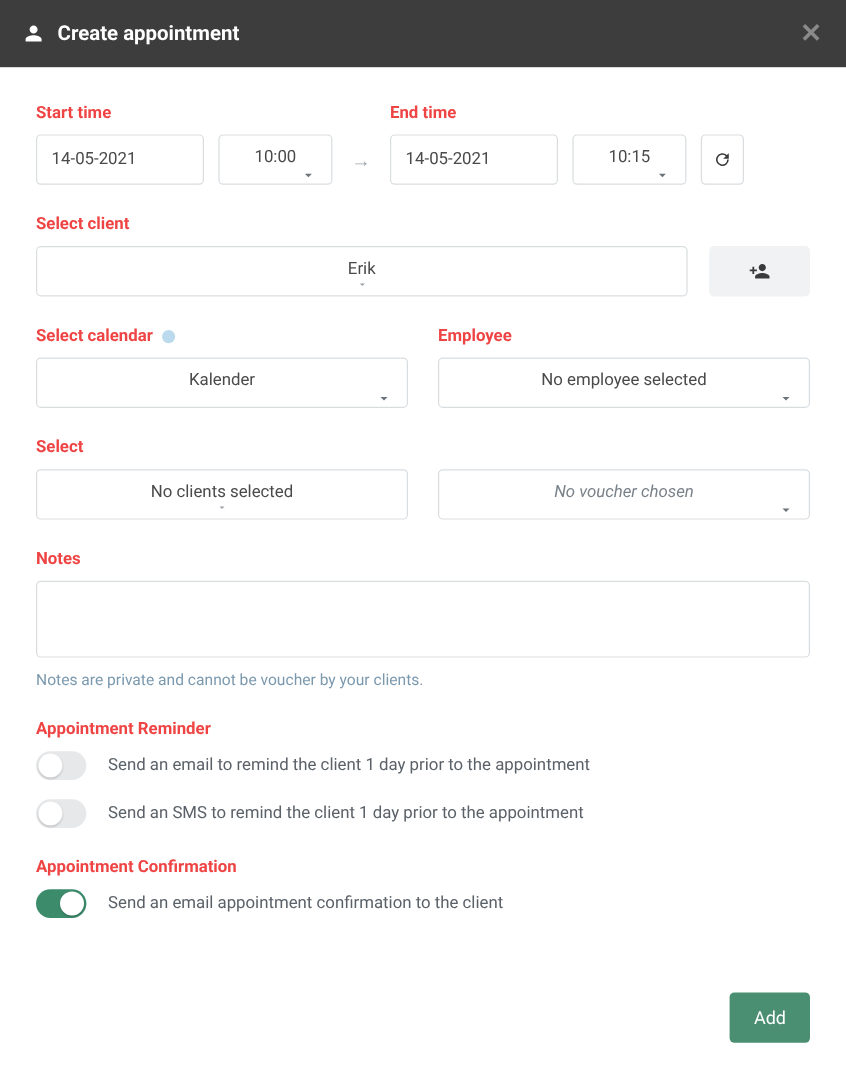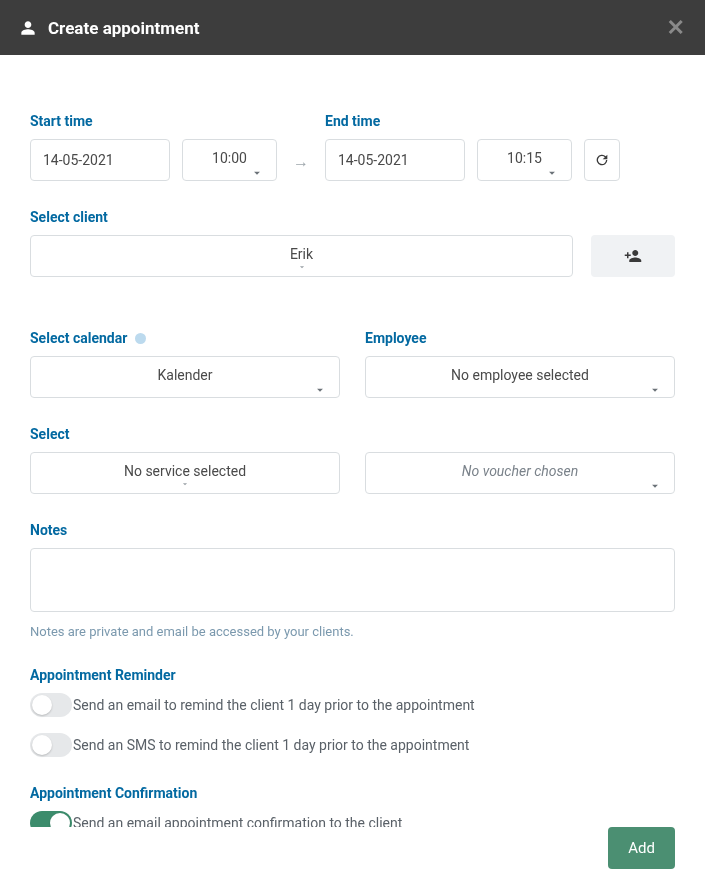--- a/index.html
+++ b/index.html
@@ -3,21 +3,21 @@
 <meta charset="utf-8">
 <style>
   * { box-sizing: border-box; margin: 0; padding: 0; font-family: -apple-system, BlinkMacSystemFont, "Segoe UI", Roboto, Helvetica, Arial, sans-serif; }
   body { background: #fff; width: 705px; height: 889px; overflow: hidden; }
   .modal { width: 705px; height: 889px; display: flex; flex-direction: column; }
   .header { background: #3d3d3d; color: #fff; padding: 15px 20px; display: flex; align-items: center; justify-content: space-between; }
   .header-left { display: flex; align-items: center; gap: 12px; }
   .header-title { font-size: 17px; font-weight: 700; }
   .close-x { color: #8a8a8a; font-size: 22px; cursor: pointer; font-weight: 700; }
   .body { padding: 30px 30px 20px 30px; flex: 1; overflow: auto; }
-  .label { font-size: 14px; font-weight: 700; color: #0369a1; margin-bottom: 10px; display: flex; align-items: center; gap: 8px; margin-top: 28px; }
+  .label { font-size: 14px; font-weight: 700; color: #ef4444; margin-bottom: 10px; display: flex; align-items: center; gap: 8px; }
   .time-row { display: flex; align-items: flex-end; gap: 12px; margin-bottom: 25px; }
   .time-block { display: flex; flex-direction: column; }
   .time-inputs { display: flex; gap: 12px; align-items: center; }
   .input, .select {
     border: 1px solid #d9dde0; border-radius: 4px; padding: 10px 12px;
     font-size: 14px; color: #4a4a4a; background: #fff; height: 42px;
     display: flex; align-items: center; justify-content: space-between;
   }
   .date-input { width: 140px; }
   .time-select { width: 95px; }
@@ -39,21 +39,21 @@
   .select { cursor: pointer; flex-direction: column; }
   .select .caret { margin-left: auto; }
   .placeholder-italic { font-style: italic; color: #7a828a; }
   .mini-dot { width: 11px; height: 11px; border-radius: 50%; background: #bcdaee; display: inline-block; }
   .textarea {
     width: 100%; border: 1px solid #d9dde0; border-radius: 4px;
     height: 64px; padding: 10px 12px; font-size: 14px; color: #4a4a4a;
     resize: none;
   }
   .help-text { font-size: 13px; color: #7b99ae; margin-top: 8px; }
-  .toggle-row { display: flex; align-items: center; gap: 1px; margin-bottom: 16px; }
+  .toggle-row { display: flex; align-items: center; gap: 18px; margin-bottom: 16px; }
   .toggle {
     width: 42px; height: 24px; border-radius: 12px; background: #e6e8ea;
     position: relative; cursor: pointer; flex-shrink: 0;
   }
   .toggle-knob {
     width: 20px; height: 20px; border-radius: 50%; background: #fff;
     position: absolute; top: 2px; left: 2px; box-shadow: 0 1px 2px rgba(0,0,0,0.2);
   }
   .toggle.on { background: #3c8c6c; }
   .toggle.on .toggle-knob { left: 20px; }
@@ -177,42 +177,42 @@
               </svg>
           </span>
         </div>
       </div>
     </div>
 
     <div class="section">
       <div class="label">Select</div>
       <div class="two-col">
         <div class="select">
-          <span>No service selected</span>
+          <span>No clients selected</span>
           <span class="tiny-caret">
             <svg width="10" height="10" viewBox="0 0 24 24">
                 <path d="M7 10l5 5 5-5z"></path>
               </svg>
           </span>
         </div>
         <div class="select">
           <span class="placeholder-italic">No voucher chosen</span>
           <span class="caret">
             <svg width="14" height="14" viewBox="0 0 24 24">
                 <path d="M7 10l5 5 5-5z"></path>
               </svg>
           </span>
         </div>
       </div>
     </div>
 
     <div class="section">
       <div class="label">Notes</div>
       <textarea class="textarea" style=""></textarea>
-      <div class="help-text">Notes are private and email be accessed by your clients.</div>
+      <div class="help-text">Notes are private and cannot be voucher by your clients.</div>
     </div>
 
     <div class="section">
       <div class="label">Appointment Reminder</div>
       <div class="toggle-row">
         <div class="toggle">
             <div class="toggle-knob"></div>
           </div>
         <span class="toggle-label">Send an email to remind the client 1 day prior to the appointment</span>
       </div>

